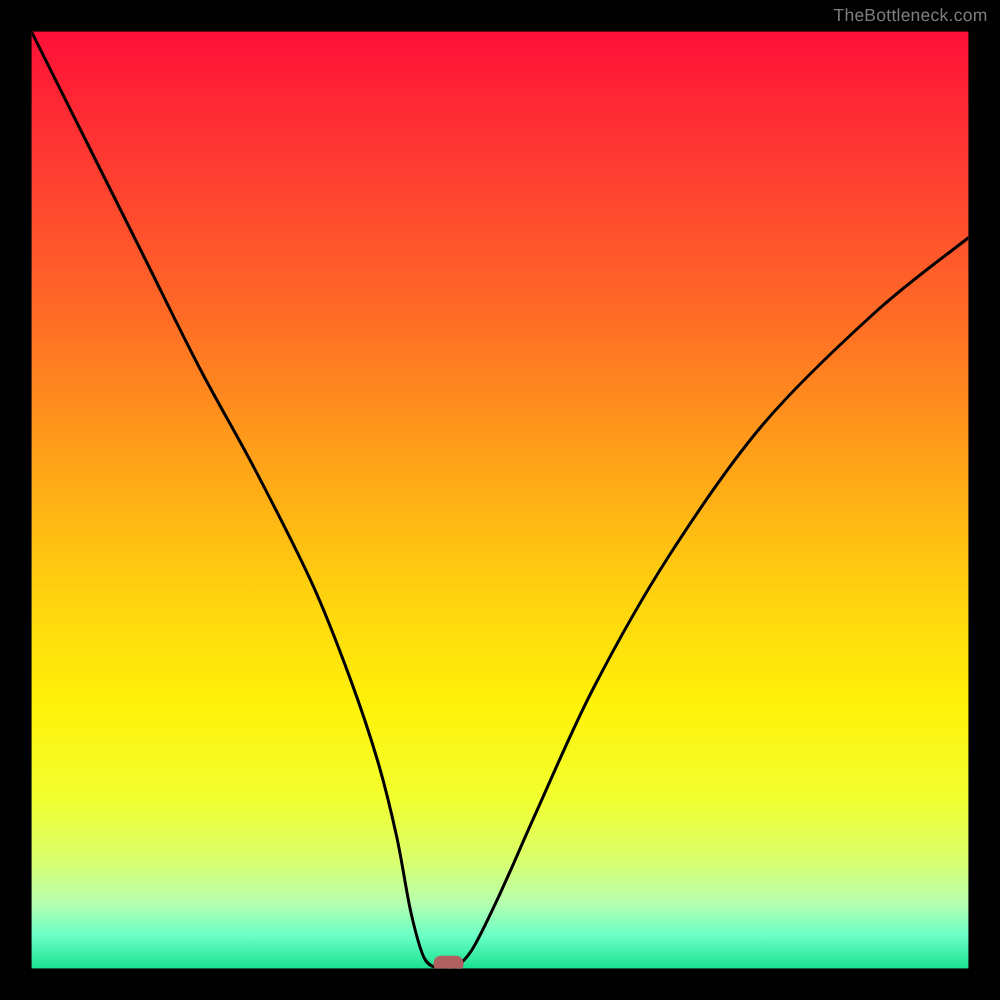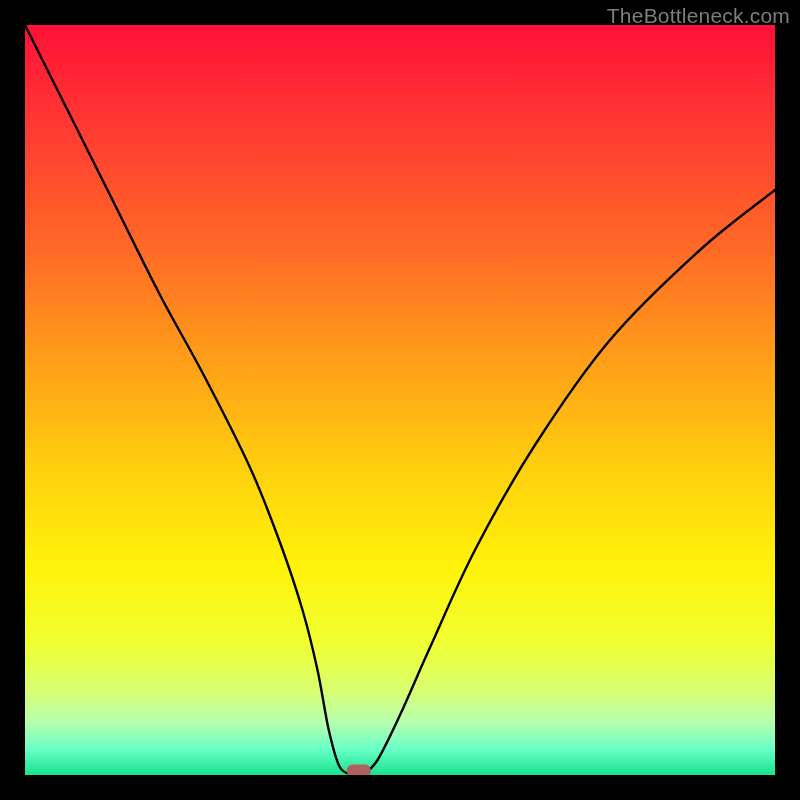--- a/index.html
+++ b/index.html
@@ -23,21 +23,21 @@
     top: 25px;
     width: 750px;
     height: 750px;
     overflow: hidden;
   }
   .watermark {
     position: absolute;
     top: 4px;
     right: 10px;
     color: #7d7d7d;
-    font-size: 21px;
+    font-size: 14px;
     font-weight: 500;
     letter-spacing: 0.2px;
     z-index: 10;
   }
   svg { display: block; }
 </style>
 </head>
 <body>
 
 <div class="frame">

